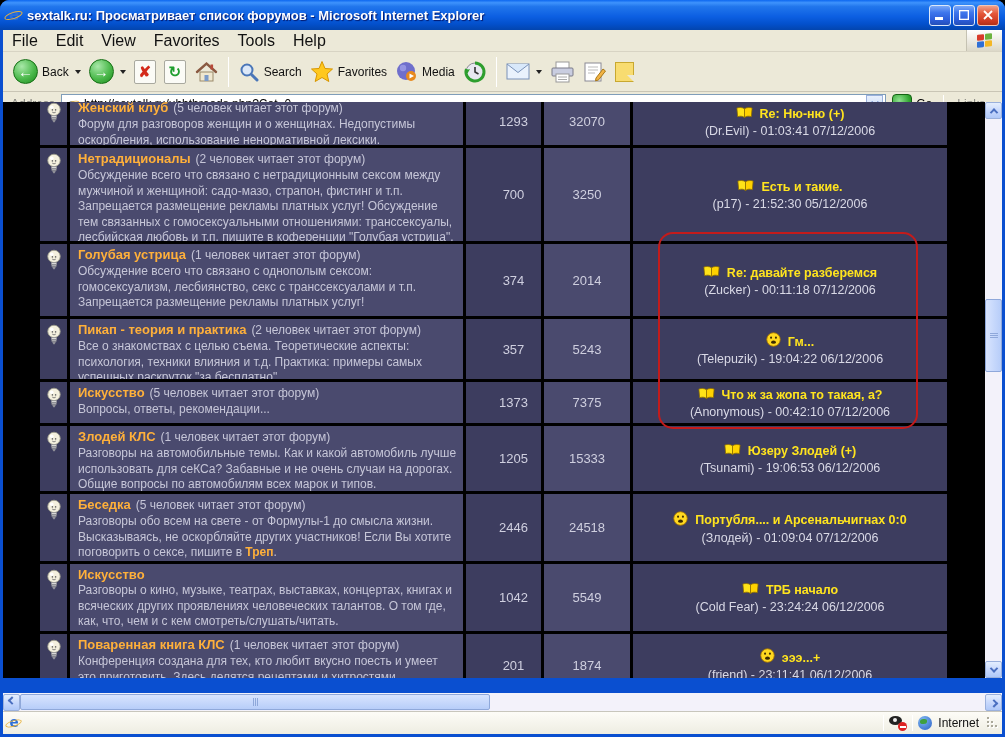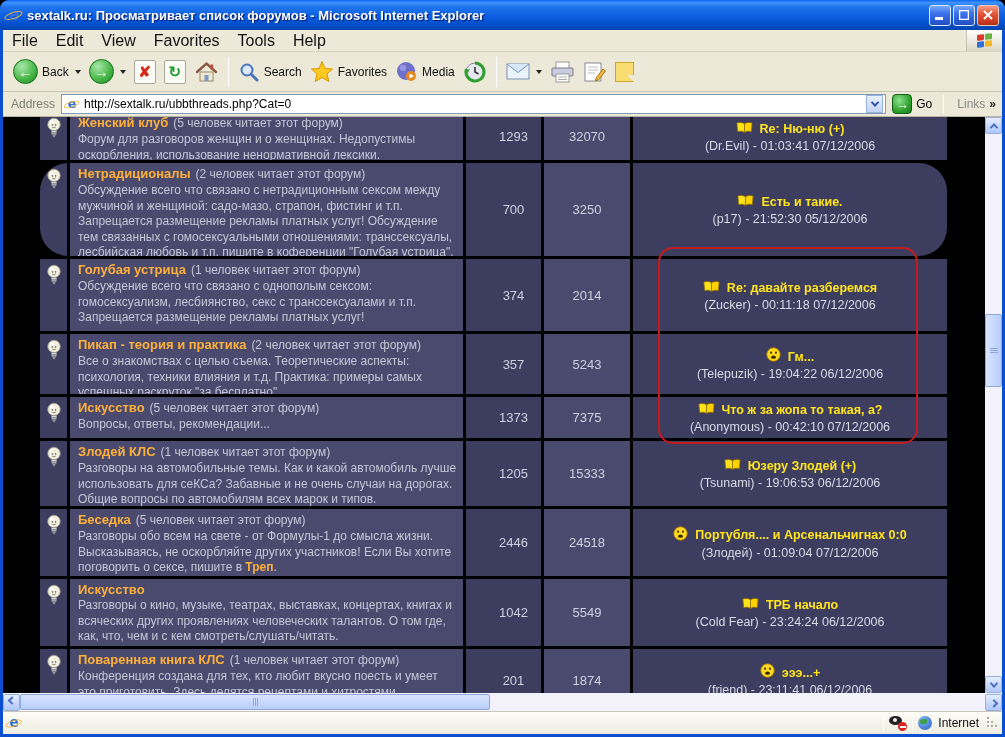--- a/index.html
+++ b/index.html
@@ -56,21 +56,21 @@
   .chevs{font-weight:bold;color:#222;margin-right:2px;}
 
   
   .chv{width:6px;height:6px;border-top:2px solid #4A6FC0;border-left:2px solid #4A6FC0;display:inline-block;}
   .chv.up{transform:rotate(45deg) translate(1px,1px);}
   .chv.down{transform:rotate(225deg) translate(1px,1px);}
   .chv.left{transform:rotate(-45deg) translate(1px,-1px);}
   .chv.right{transform:rotate(135deg) translate(1px,-1px);}
 
   
-  .client{top:117px;height:576px;background:#000;}
+  .client{top:102px;height:576px;background:#000;}
   .content{position:absolute;left:0;top:0;width:982px;height:576px;overflow:hidden;background:#000;}
   .forum-table{position:absolute;left:37px;top:-5px;width:907px;display:flex;flex-direction:column;gap:3px;}
   .row{display:grid;grid-template-columns:27px 393px 75px 86px 314px;column-gap:3px;overflow:hidden;}
   .cell{overflow:hidden;}
   .c-icon{background:#3D3D5F;display:flex;justify-content:center;padding-top:5px;}
   .c-desc{background:#4A4A6E;padding:2px 6px 2px 8px;}
   .name-line{font-size:13px;line-height:17px;white-space:nowrap;}
   .forum-name{color:#FFB03A;font-weight:bold;text-decoration:none;}
   .forum-readers{color:#C6C6D8;font-weight:normal;font-size:12px;margin-left:5px;}
   .desc{color:#C6C6D8;font-size:12px;line-height:15.5px;}
@@ -313,21 +313,21 @@
             <path d="M10 2.5 C13 0.8 16.5 0.8 19 1.8 L18 12 C15.5 11 12.5 11 10 12.8 Z" fill="#FFD200" stroke="#8A6A00" stroke-width="0.9"></path>
           </svg>
         </span>
 
         <a class="last-title" href="#">Re: Ню-ню (+)</a>
       </div>
       <div class="last-meta">(Dr.Evil) - 01:03:41 07/12/2006</div>
     </div>
   </div>
 
-  <div class="row" style="height: 93px; border-radius: 28px;">
+  <div class="row" style="height: 93px;">
     <div class="cell c-icon">
       <span class="bulb">
         <svg width="16" height="22" viewBox="0 0 18 24">
           <circle cx="9" cy="8" r="7" fill="#F4F0DE" stroke="#9C9C8C"></circle>
           <circle cx="6.5" cy="5.5" r="2" fill="#FFFFFF"></circle>
           <circle cx="7.2" cy="8.5" r="0.9" fill="#666"></circle>
                   <circle cx="10.8" cy="8.5" r="0.9" fill="#666"></circle>
           <path d="M7 11 Q9 12.8 11 11" stroke="#666" fill="none" stroke-width="0.9"></path>
           <rect x="6" y="15" width="6" height="2.2" fill="#D8D8D8" stroke="#88888C" stroke-width="0.6"></rect>
           <rect x="6.5" y="17.4" width="5" height="2" fill="#B0B0B4" stroke="#88888C" stroke-width="0.6"></rect>

